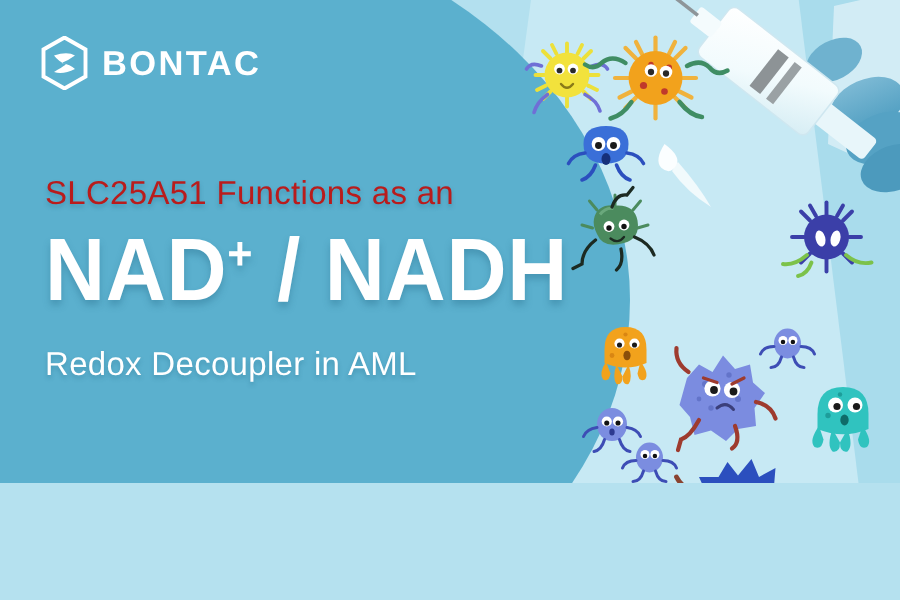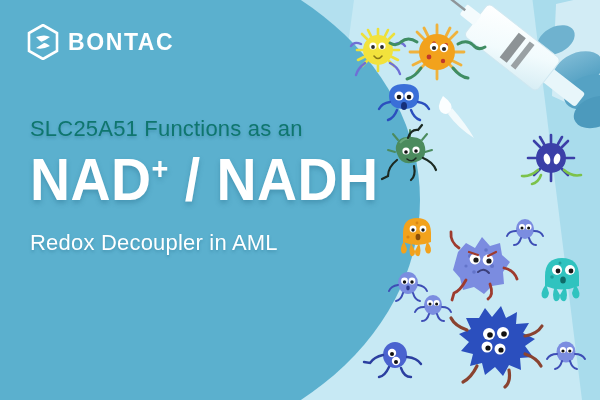--- a/index.html
+++ b/index.html
@@ -2,21 +2,21 @@
 <html><head>
 <meta charset="utf-8">
 <style>
   html,body{margin:0;padding:0;}
   body{
     width:600px;height:400px;overflow:hidden;
     font-family:"Liberation Sans", sans-serif;
     background:#b5e1ef;
   }
   #banner{
-    position:relative;width:600px;height:400px;overflow:hidden;
+    position:relative;width:600px;height:322px;overflow:hidden;
     background:#b5e1ef;
   }
   
   .bg-base{position:absolute;inset:0;background:#b3e0ef;}
   .bg-wedge{
     position:absolute;top:0;left:300px;width:300px;height:400px;
     background:#c7e9f4;
     clip-path:polygon(18% 0%, 100% 0%, 100% 100%, 0% 100%);
   }
   .bg-wedge2{
@@ -32,21 +32,21 @@
   
   .logo{position:absolute;left:27px;top:24px;display:flex;align-items:center;gap:9px;}
   .logo-mark{width:32px;height:36px;display:block;}
   .logo-text{
     color:#ffffff;font-size:23px;font-weight:bold;letter-spacing:1.6px;
     line-height:1;font-family:"Liberation Sans", sans-serif;
   }
   
   .titles{position:absolute;left:30px;top:116px;width:340px;}
   .t-line1{
-    color:#0f766e;font-size:22px;font-weight:normal;line-height:1.15;
+    color:#b91c1c;font-size:22px;font-weight:normal;line-height:1.15;
     letter-spacing:.2px;text-shadow:0 2px 3px rgba(40,110,140,.38);
     white-space:nowrap;
   }
   .t-main{
     color:#ffffff;font-size:59px;font-weight:bold;line-height:1.02;
     margin-top:9px;letter-spacing:.5px;white-space:nowrap;
     transform:scaleX(.94);transform-origin:left center;
     text-shadow:0 3px 5px rgba(40,110,140,.40);
   }
   .t-main sup{font-size:.52em;vertical-align:super;line-height:0;}

